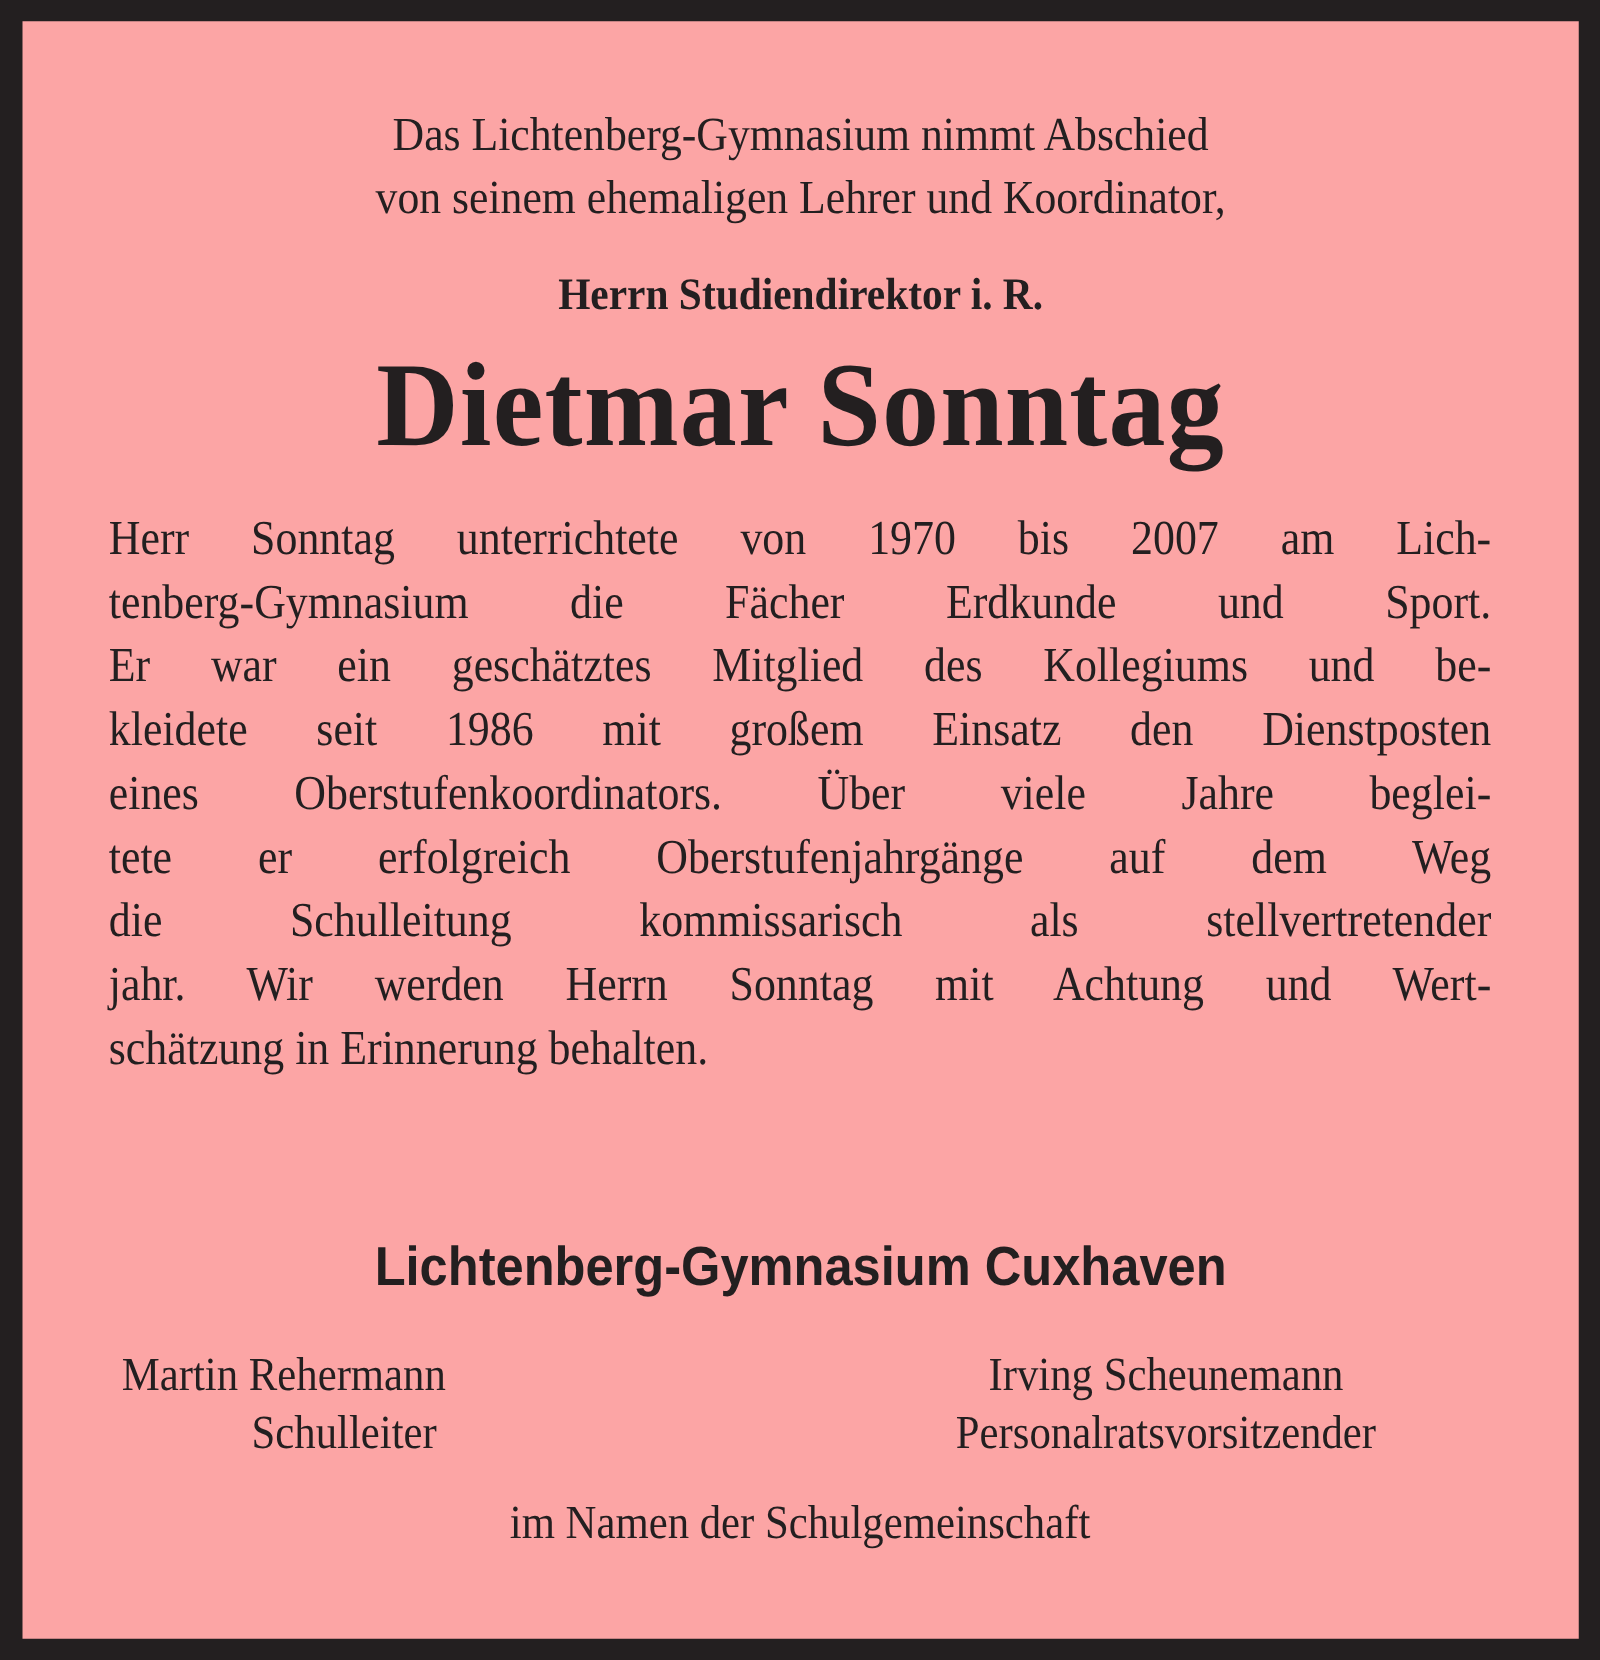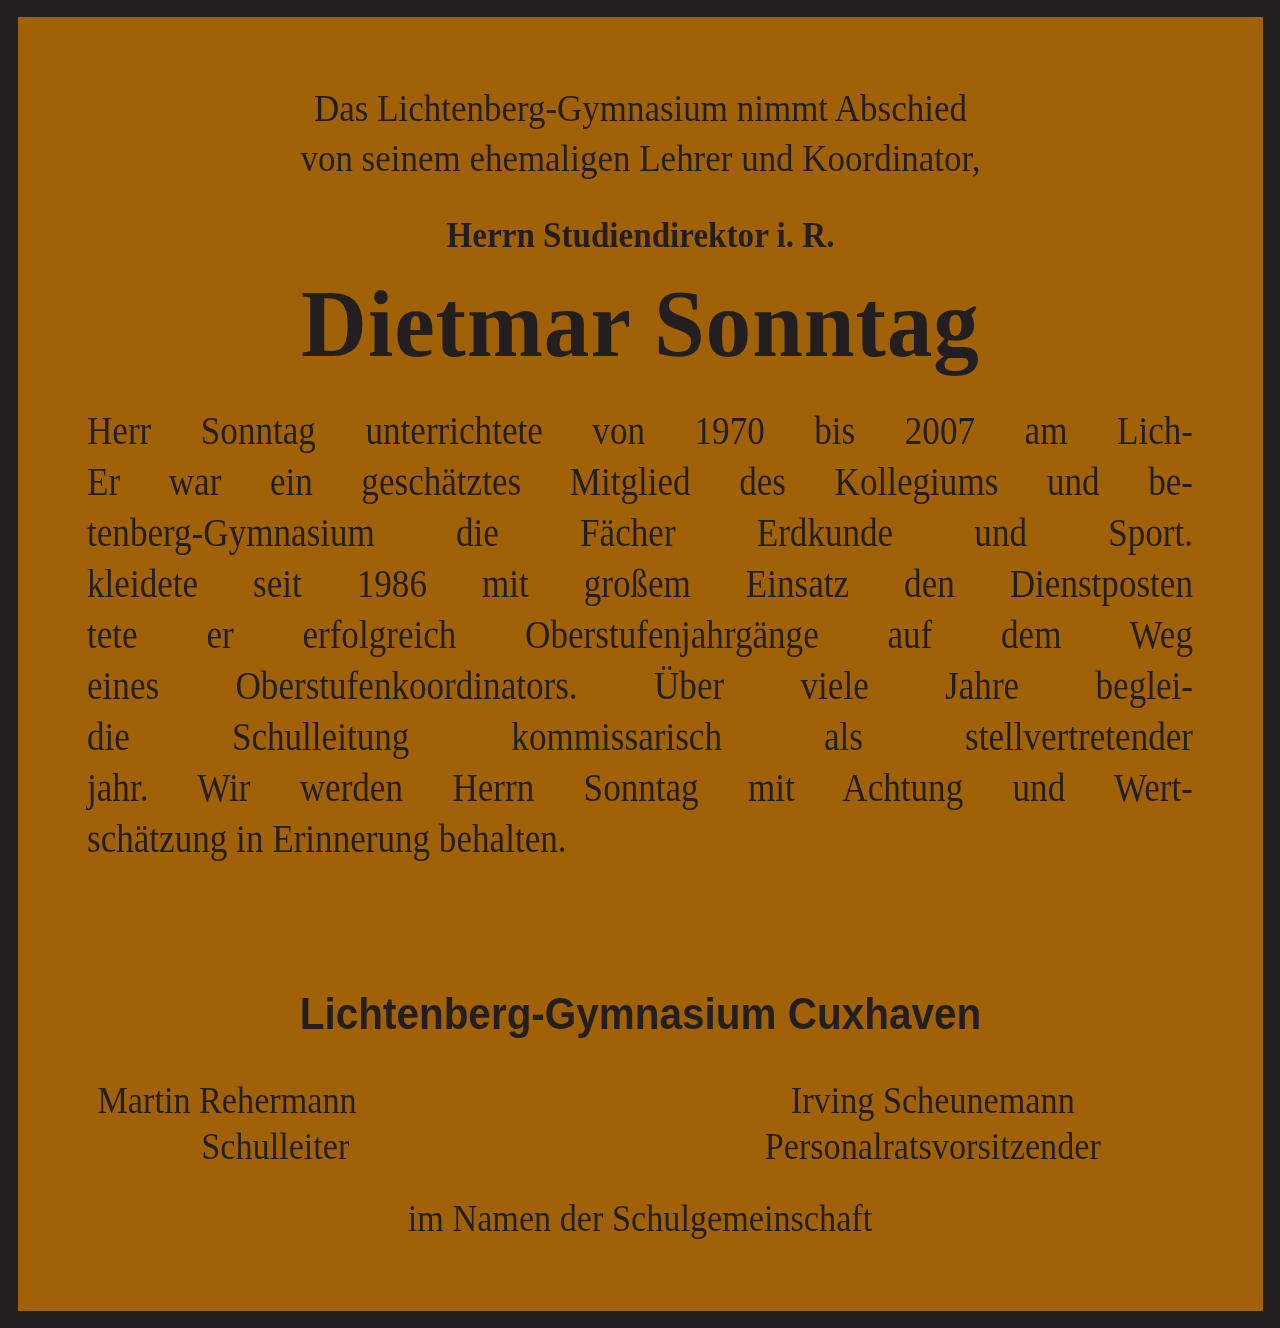--- a/index.html
+++ b/index.html
@@ -6,21 +6,21 @@
   body {
     width: 1280px; height: 1328px;
     background: #231f20;
     position: relative;
     overflow: hidden;
   }
   .card {
     position: absolute;
     left: 18px; top: 17px;
     width: 1245px; height: 1294px;
-    background: #a16207;
+    background: #fca5a5;
     color: #231f20;
     font-family: "Liberation Serif", "DejaVu Serif", serif;
   }
   .intro {
     position: absolute; left: 0; right: 0; top: 66px;
     text-align: center;
     font-size: 38px; line-height: 50px;
     transform: scaleX(0.92);
   }
   .intro div { white-space: nowrap; }
@@ -87,25 +87,25 @@
     <div>Das Lichtenberg-Gymnasium nimmt Abschied</div>
     <div>von seinem ehemaligen Lehrer und Koordinator,</div>
   </div>
 
   <div class="title-line">Herrn Studiendirektor i. R.</div>
 
   <div class="name">Dietmar Sonntag</div>
 
   <div class="body-text">
     <span class="ln"><span class="cond" style="word-spacing: 45.3025px;">Herr Sonntag unterrichtete von 1970 bis 2007 am Lich-</span></span>
+    <span class="ln"><span class="cond" style="word-spacing: 80.4215px;">tenberg-Gymnasium die Fächer Erdkunde und Sport.</span></span>
     <span class="ln"><span class="cond" style="word-spacing: 44.2224px;">Er war ein geschätztes Mitglied des Kollegiums und be-</span></span>
-    <span class="ln"><span class="cond" style="word-spacing: 80.4215px;">tenberg-Gymnasium die Fächer Erdkunde und Sport.</span></span>
     <span class="ln"><span class="cond" style="word-spacing: 51.3078px;">kleidete seit 1986 mit großem Einsatz den Dienstposten</span></span>
+    <span class="ln"><span class="cond" style="word-spacing: 75.1059px;">eines Oberstufenkoordinators. Über viele Jahre beglei-</span></span>
     <span class="ln"><span class="cond" style="word-spacing: 66.6117px;">tete er erfolgreich Oberstufenjahrgänge auf dem Weg</span></span>
-    <span class="ln"><span class="cond" style="word-spacing: 75.1059px;">eines Oberstufenkoordinators. Über viele Jahre beglei-</span></span>
     <span class="ln"><span class="cond" style="word-spacing: 103.605px;">die Schulleitung kommissarisch als stellvertretender</span></span>
     <span class="ln"><span class="cond" style="word-spacing: 45.1209px;">jahr. Wir werden Herrn Sonntag mit Achtung und Wert-</span></span>
     <span class="ln last"><span class="cond">schätzung in Erinnerung behalten.</span></span>
   </div>
 
   <div class="school">Lichtenberg-Gymnasium Cuxhaven</div>
 
   <div class="sig sig-left">
     <span class="nm"><span class="cond">Martin Rehermann</span></span>
     <span class="role"><span class="cond">Schulleiter</span></span>

